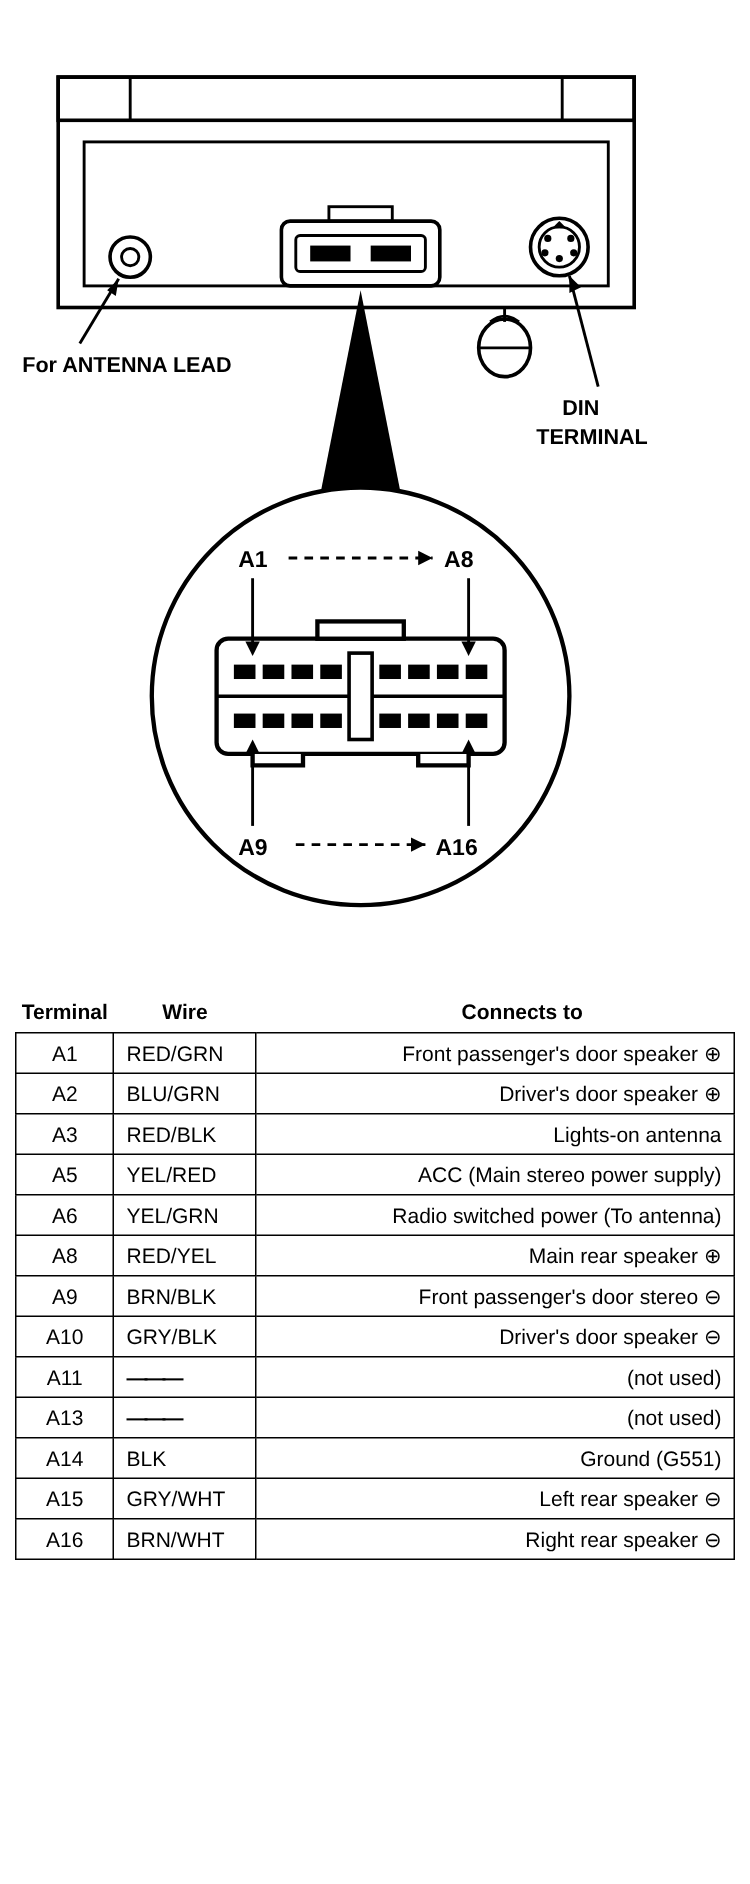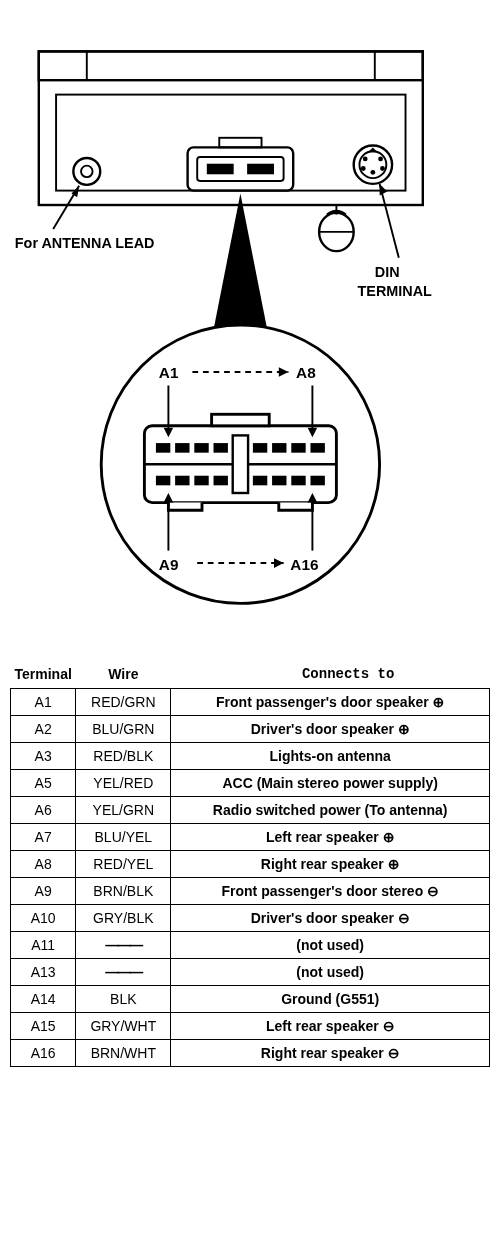--- a/index.html
+++ b/index.html
@@ -30,38 +30,36 @@
   }
   th {
     font-weight: bold;
     text-align: center;
     padding: 6px 4px;
     border: none;
   }
   th.connects {
     text-align: center;
     padding-left: 40px;
-    font-family: Liberation Mono, monospace;
   }
   td {
     border: 1.5px solid #000;
     padding: 5px 8px;
     vertical-align: middle;
   }
   td.terminal {
     text-align: center;
     width: 55px;
   }
   td.wire {
-    text-align: center;
+    text-align: left;
     width: 95px;
   }
   td.connects {
-    text-align: center;
-    font-weight: bold;
+    text-align: right;
   }
   .dash {
     font-weight: bold;
     letter-spacing: -2px;
   }
   .label-text {
     font-family: Arial, Helvetica, sans-serif;
     font-size: 15px;
     font-weight: bold;
   }
@@ -221,28 +219,23 @@
           <td class="terminal">A5</td>
           <td class="wire">YEL/RED</td>
           <td class="connects">ACC (Main stereo power supply)</td>
         </tr>
         <tr>
           <td class="terminal">A6</td>
           <td class="wire">YEL/GRN</td>
           <td class="connects">Radio switched power (To antenna)</td>
         </tr>
         <tr>
-          <td class="terminal">A7</td>
-          <td class="wire">BLU/YEL</td>
-          <td class="connects">Left rear speaker ⊕</td>
-        </tr>
-        <tr>
           <td class="terminal">A8</td>
           <td class="wire">RED/YEL</td>
-          <td class="connects">Right rear speaker ⊕</td>
+          <td class="connects">Main rear speaker ⊕</td>
         </tr>
         <tr>
           <td class="terminal">A9</td>
           <td class="wire">BRN/BLK</td>
           <td class="connects">Front passenger's door stereo ⊖</td>
         </tr>
         <tr>
           <td class="terminal">A10</td>
           <td class="wire">GRY/BLK</td>
           <td class="connects">Driver's door speaker ⊖</td>

